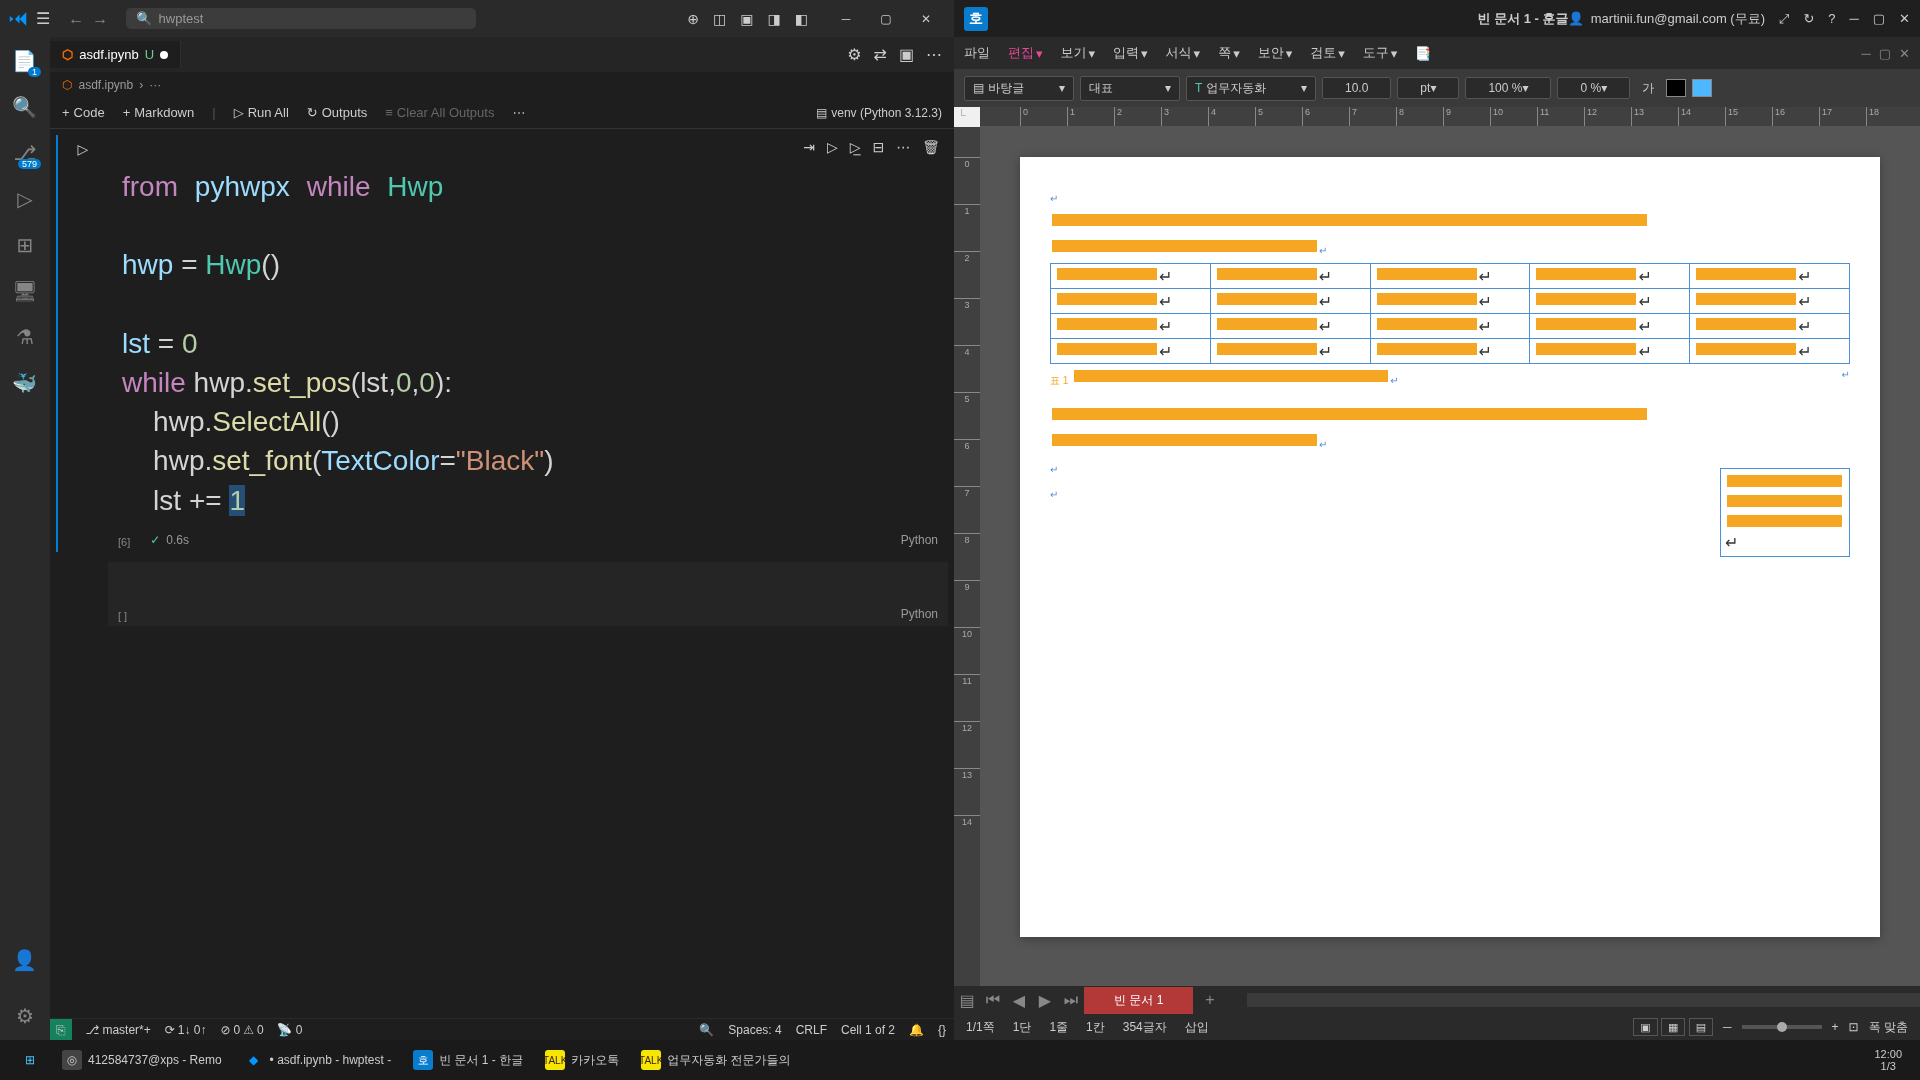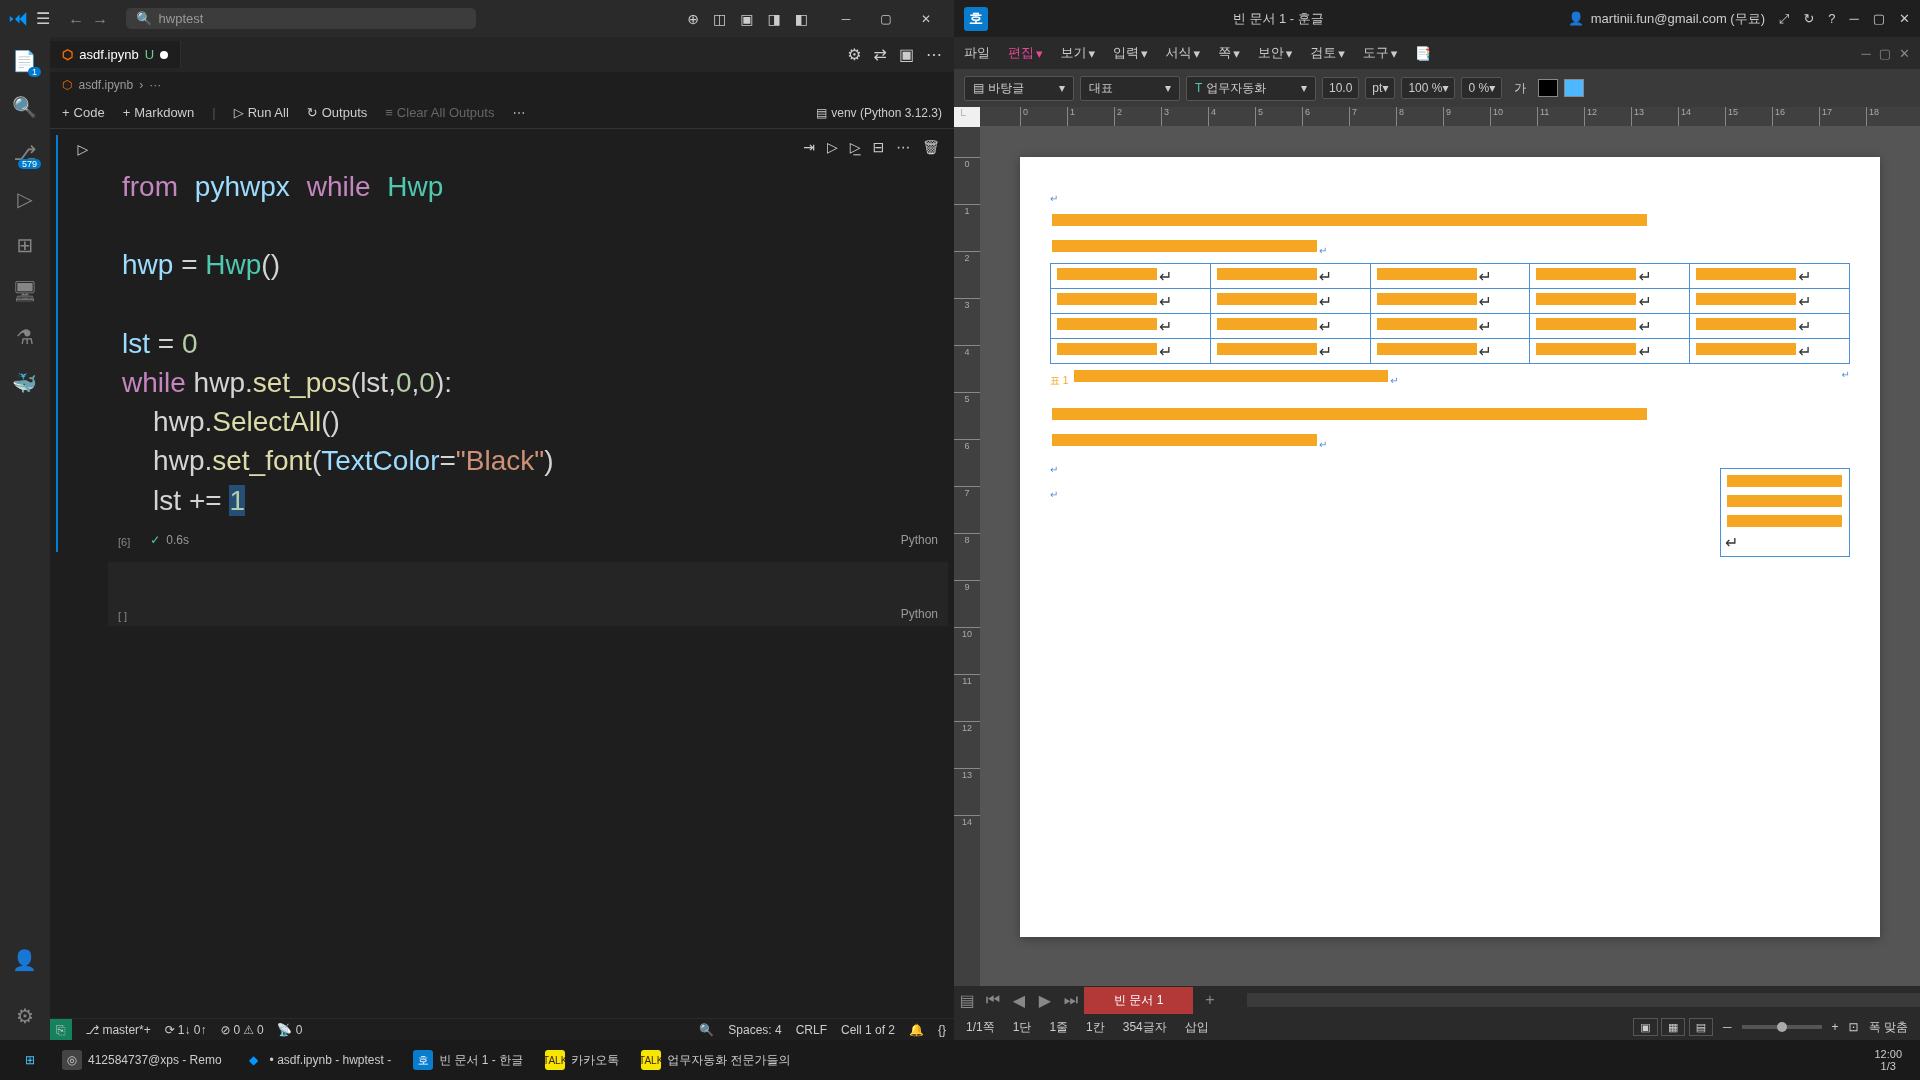--- a/index.html
+++ b/index.html
@@ -67,33 +67,33 @@
 
 .status-bar { height: 22px; background: #1e1e1e; border-top: 1px solid #2a2a2a; display: flex; align-items: center; font-size: 12px; color: #ccc; padding: 0 8px; gap: 14px; }
 .status-bar .remote { background: #16825d; padding: 0 6px; height: 22px; display: flex; align-items: center; margin-left: -8px; }
 .status-bar .sb-item { display: flex; align-items: center; gap: 3px; cursor: pointer; }
 .status-bar .right { margin-left: auto; display: flex; gap: 14px; }
 
 
 .hwp { flex: 1; display: flex; flex-direction: column; background: #f0f0f0; color: #333; }
 .hwp-titlebar { height: 37px; background: #1f1f1f; display: flex; align-items: center; padding: 0 10px; color: #ccc; font-size: 13px; }
 .hwp-titlebar .hwp-logo { width: 24px; height: 24px; background: #0a7cce; color: #fff; display: flex; align-items: center; justify-content: center; border-radius: 3px; font-weight: bold; font-size: 14px; }
-.hwp-titlebar .hwp-title { flex: 1; text-align: center; }
+.hwp-titlebar .hwp-title { flex: 1; text-align: right; font-weight: bold; }
 .hwp-titlebar .hwp-user { display: flex; align-items: center; gap: 6px; }
 .hwp-titlebar .hwp-wincontrols { display: flex; gap: 14px; margin-left: 14px; }
 .hwp-titlebar .hwp-wincontrols span { cursor: pointer; }
 
 .hwp-menubar { height: 32px; background: #2a2a2a; display: flex; align-items: center; padding: 0 10px; gap: 18px; color: #ccc; font-size: 13px; }
 .hwp-menubar .menu-item { cursor: pointer; display: flex; align-items: center; gap: 2px; }
 .hwp-menubar .menu-item.active { color: #ec4899; }
 .hwp-menubar .menu-icons { margin-left: auto; display: flex; gap: 8px; color: #888; }
 
 .hwp-toolbar { height: 38px; background: #3a3a3a; display: flex; align-items: center; padding: 0 10px; gap: 6px; font-size: 12px; color: #ccc; }
 .hwp-toolbar .tb-select { background: #2a2a2a; border: 1px solid #555; padding: 3px 8px; border-radius: 2px; display: flex; align-items: center; gap: 4px; }
-.hwp-toolbar .tb-spin { background: #2a2a2a; border: 1px solid #555; padding: 3px 6px; border-radius: 2px; display: flex; align-items: center; }
+.hwp-toolbar .tb-spin { background: #2a2a2a; border: 1px solid #555; padding: 3px 22px; border-radius: 2px; display: flex; align-items: center; }
 .hwp-toolbar .tb-icon { padding: 3px 6px; cursor: pointer; }
 .hwp-toolbar .tb-colorbox { width: 20px; height: 18px; border: 1px solid #888; }
 
 .hwp-ruler-h { height: 20px; background: #404040; position: relative; margin-left: 26px; border-bottom: 1px solid #555; }
 .hwp-ruler-h .tick { position: absolute; top: 0; height: 100%; border-left: 1px solid #888; font-size: 9px; color: #aaa; padding-left: 2px; }
 
 .hwp-docarea { flex: 1; display: flex; background: #555; overflow: hidden; }
 .hwp-ruler-v { width: 26px; background: #404040; position: relative; }
 .hwp-ruler-v .tick { position: absolute; left: 0; width: 100%; border-top: 1px solid #888; font-size: 9px; color: #aaa; padding-top: 1px; text-align: center; }
 .hwp-page-wrap { flex: 1; overflow: auto; padding: 30px 40px; display: flex; justify-content: center; }

